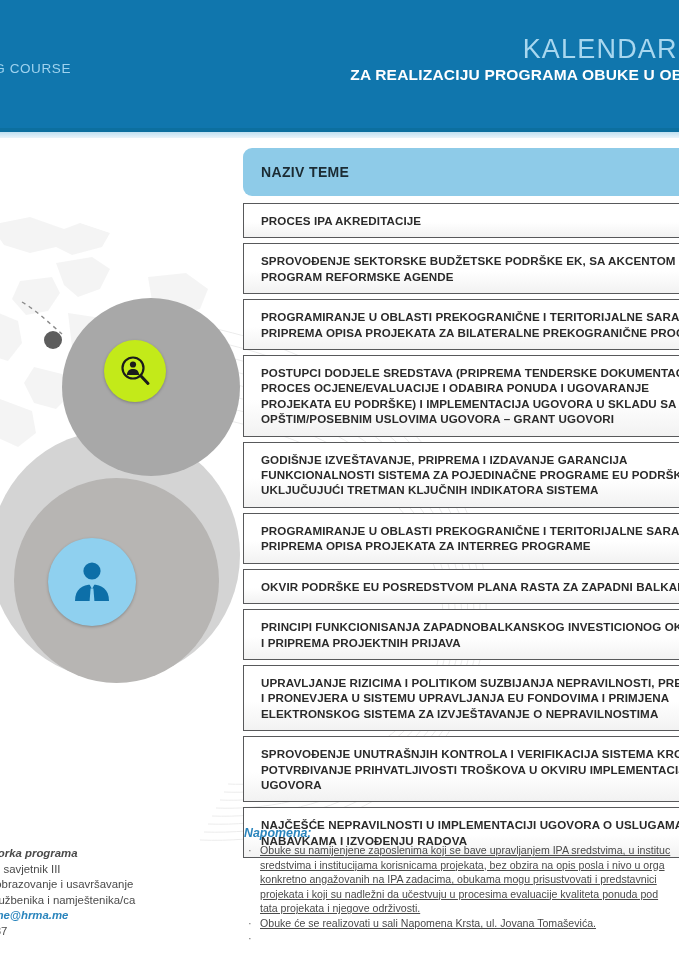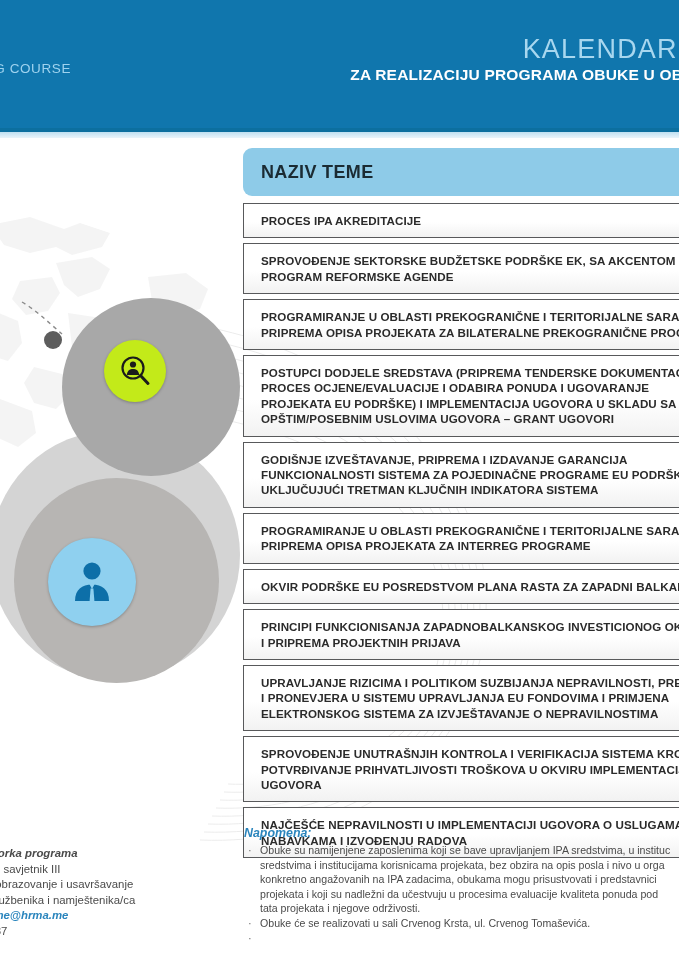--- a/index.html
+++ b/index.html
@@ -148,21 +148,21 @@
   .th-row {
     height: 48px;
     background: #8ecbe8;
     border-radius: 9px 0 0 9px;
     display: flex;
     align-items: center;
     padding-left: 18px;
     box-sizing: border-box;
   }
   .th-label {
-    font-size: 18px;
+    font-size: 14px;
     font-weight: 700;
     letter-spacing: .35px;
     color: #1b2b33;
     white-space: nowrap;
   }
 
   .rows { margin-top: 7px; }
 
   .trow {
     border-top: 1.6px solid #58595b;
@@ -205,21 +205,21 @@
     margin-bottom: 0;
   }
   .note-bullet {
     flex: 0 0 16px;
     color: #6b6b6b;
     font-size: 11px;
     line-height: 14.6px;
     padding-left: 4px;
     box-sizing: border-box;
   }
-  .note-text { white-space: pre; }
+  .note-text { white-space: pre; text-decoration: underline; }
 
   
   .contact {
     position: absolute;
     left: -56px;
     top: 846px;
     width: 260px;
   }
   .contact-line {
     font-size: 11.4px;
@@ -369,21 +369,21 @@
         <div class="note-item">
           <span class="note-bullet">·</span>
           <span class="note-text">Obuke su namijenjene zaposlenima koji se bave upravljanjem IPA sredstvima, u instituc
 sredstvima i institucijama korisnicama projekata, bez obzira na opis posla i nivo u orga
 konkretno angažovanih na IPA zadacima, obukama mogu prisustvovati i predstavnici
 projekata i koji su nadležni da učestvuju u procesima evaluacije kvaliteta ponuda pod
 tata projekata i njegove održivosti.</span>
         </div>
         <div class="note-item">
           <span class="note-bullet">·</span>
-          <span class="note-text">Obuke će se realizovati u sali Crvenog Krsta, ul. Crvenog Tomaševića.</span>
+          <span class="note-text">Obuke će se realizovati u sali Napomena Krsta, ul. Jovana Tomaševića.</span>
         </div>
         <div class="note-item">
           <span class="note-bullet">·</span>
         </div>
       </div>
   </div>
 
   <div class="contact">
     <div id="contact-host">
         <div class="contact-line contact-role">Koordinatorka programa</div>

